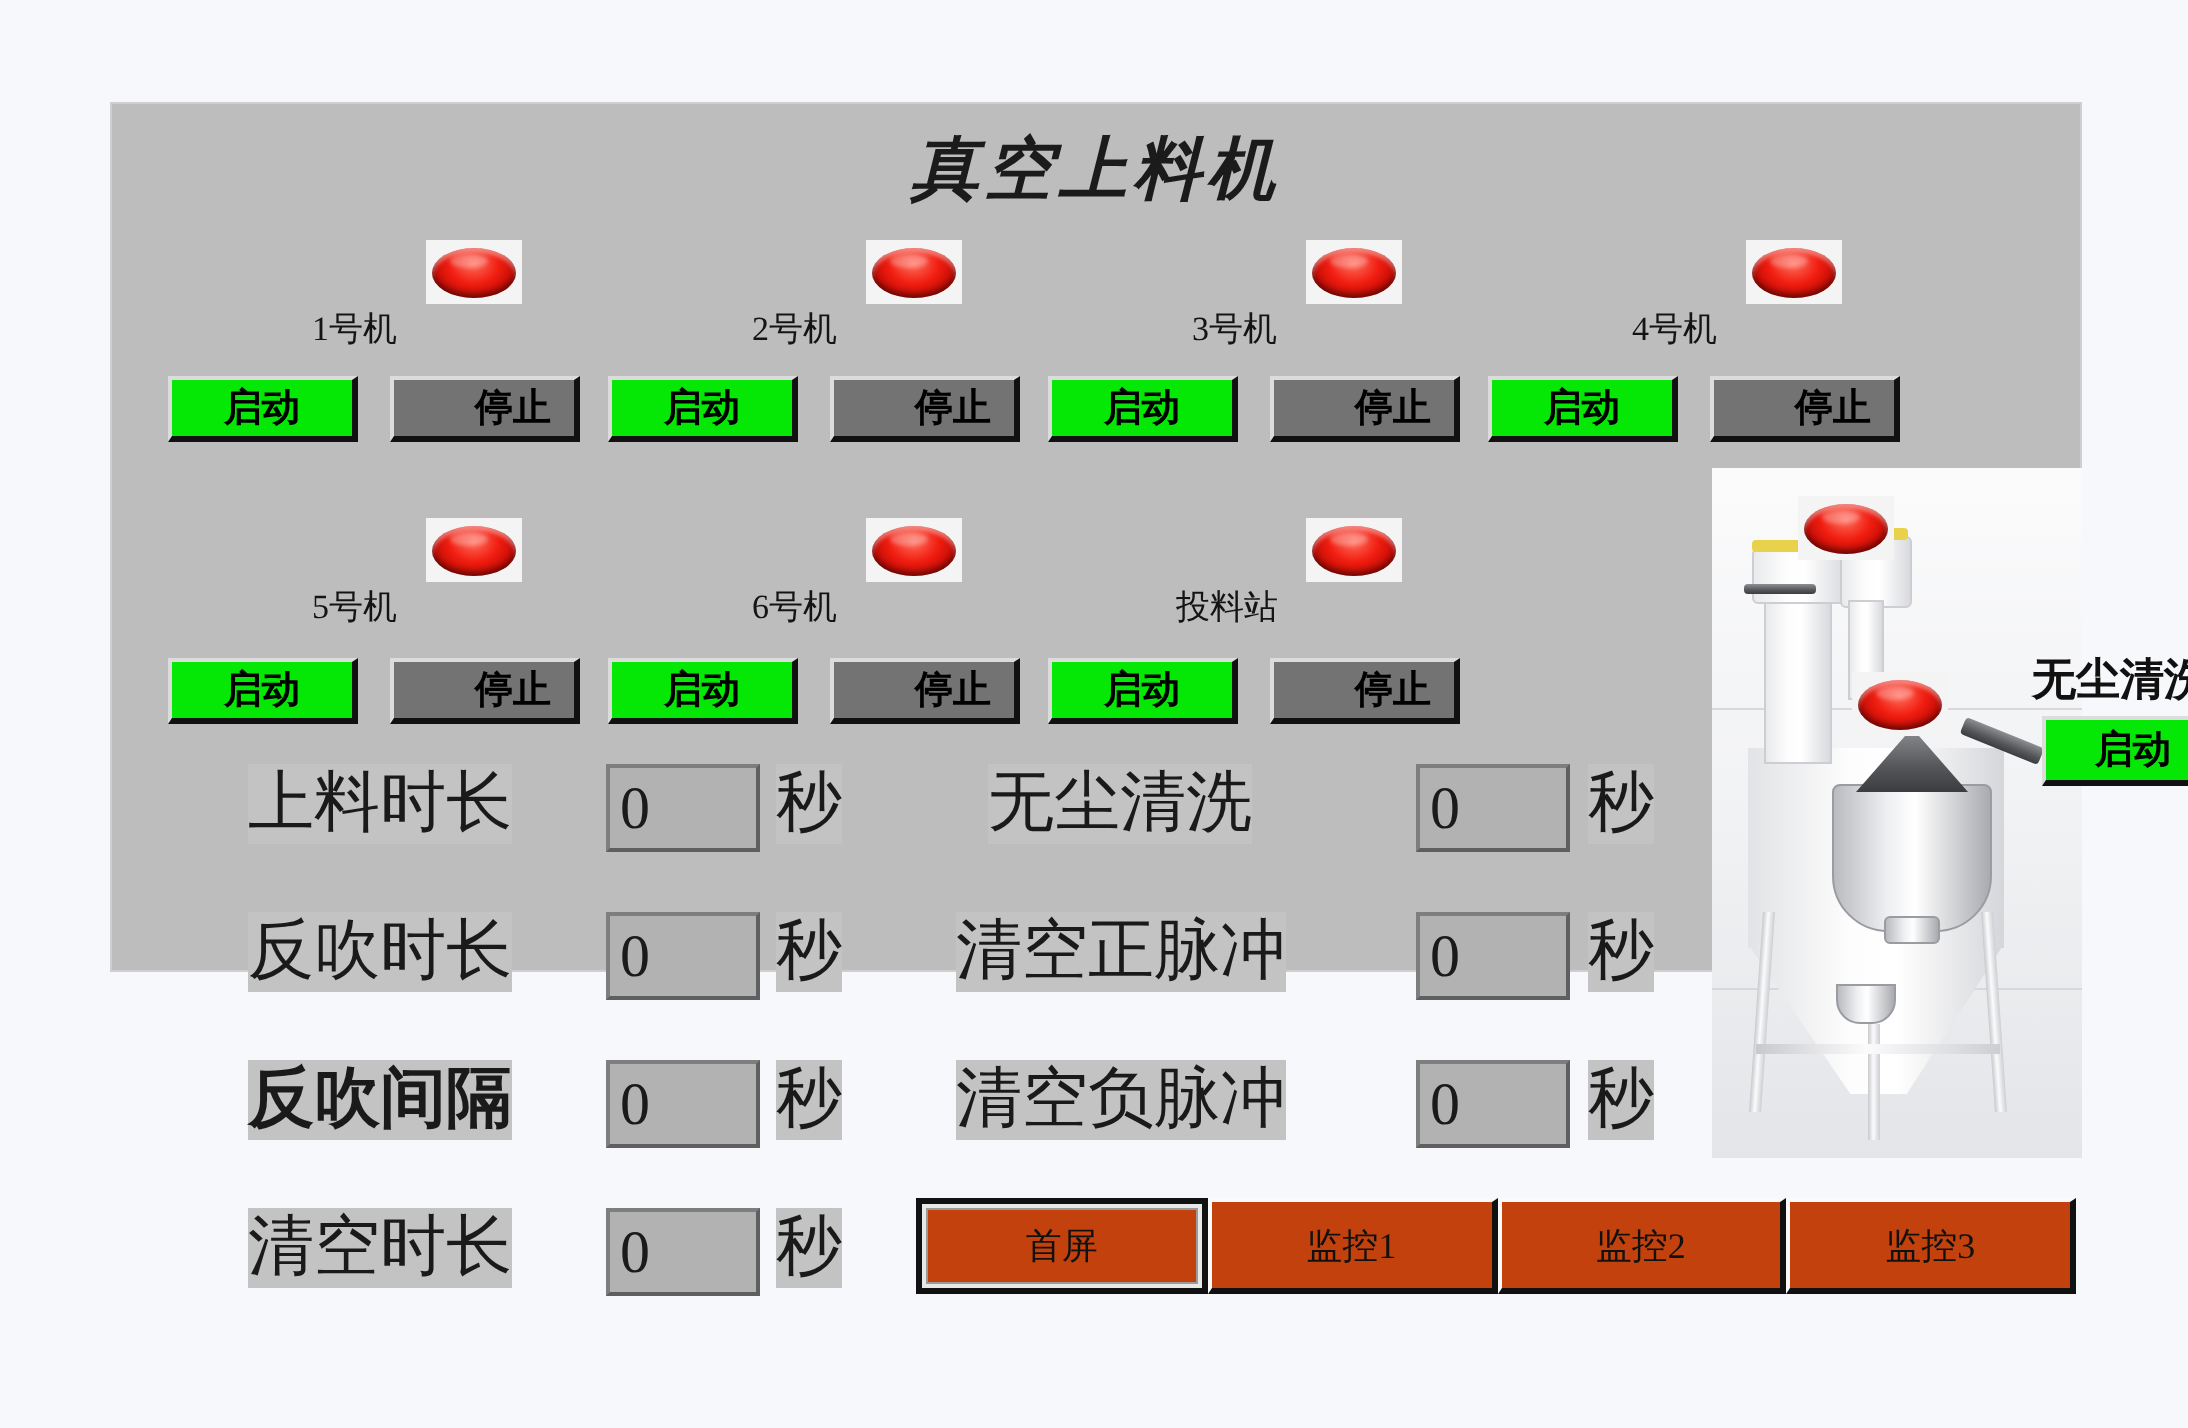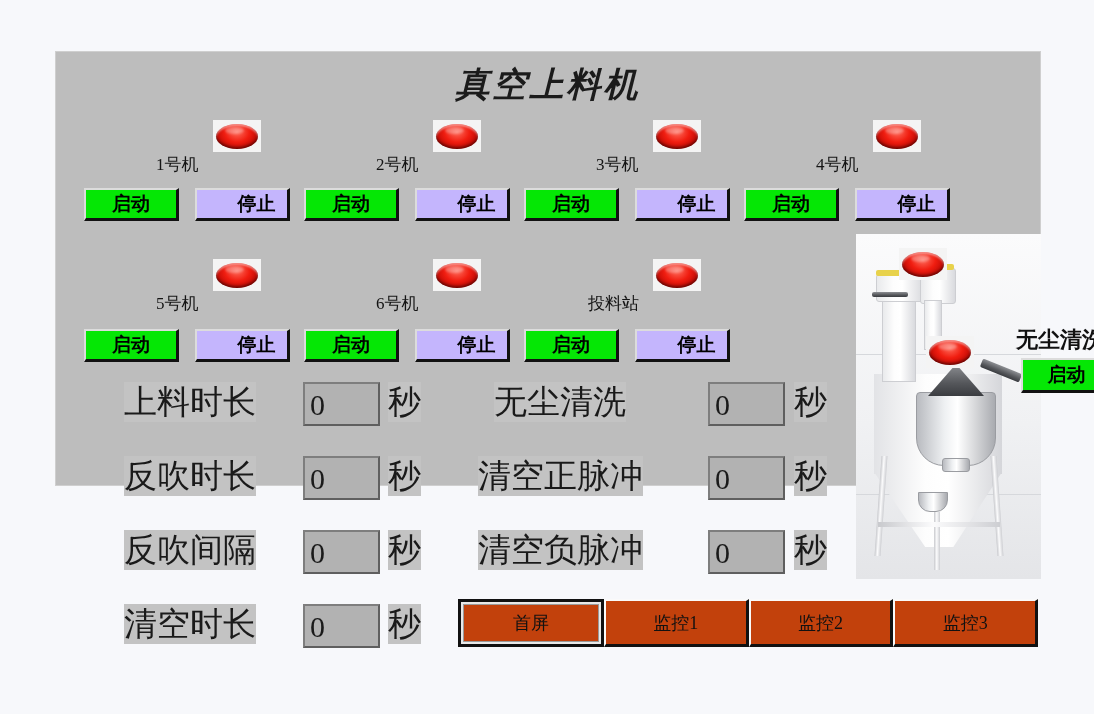--- a/index.html
+++ b/index.html
@@ -89,21 +89,21 @@
     font-size: 19px;
     color: #000;
     border-top: 2px solid #dcdcdc;
     border-left: 2px solid #dcdcdc;
     border-right: 3px solid #111;
     border-bottom: 3px solid #111;
     box-sizing: border-box;
     cursor: pointer;
   }
   .act-btn.start { background: #05e705; }
-  .act-btn.stop  { background: #c4b5fd; padding-left: 29px; }
+  .act-btn.stop  { background: #737373; padding-left: 29px; }
 
   
   #machine-photo {
     position: absolute;
     left: 800px;
     top: 182px;
     width: 185px;
     height: 345px;
     overflow: hidden;
     background: #f3f4f6;
@@ -322,21 +322,21 @@
   <div id="cleaning-start-button" class="act-btn start">启动</div>
 
   <div class="param-label" style="left:68px; top:330px;">上料时长</div>
   <div class="param-value" style="left:247px; top:330px;">0</div>
   <div class="param-unit" style="left:332px; top:330px;">秒</div>
 
   <div class="param-label" style="left:68px; top:404px;">反吹时长</div>
   <div class="param-value" style="left:247px; top:404px;">0</div>
   <div class="param-unit" style="left:332px; top:404px;">秒</div>
 
-  <div class="param-label" style="left:68px; top:478px;">反吹间隔</div>
+  <div class="param-label" style="left:68px; top:478px;font-weight:bold;">反吹间隔</div>
   <div class="param-value" style="left:247px; top:478px;">0</div>
   <div class="param-unit" style="left:332px; top:478px;">秒</div>
 
   <div class="param-label" style="left:68px; top:552px;">清空时长</div>
   <div class="param-value" style="left:247px; top:552px;">0</div>
   <div class="param-unit" style="left:332px; top:552px;">秒</div>
 
   <div class="param-label" style="left:438px; top:330px;">无尘清洗</div>
   <div class="param-value" style="left:652px; top:330px;">0</div>
   <div class="param-unit" style="left:738px; top:330px;">秒</div>

